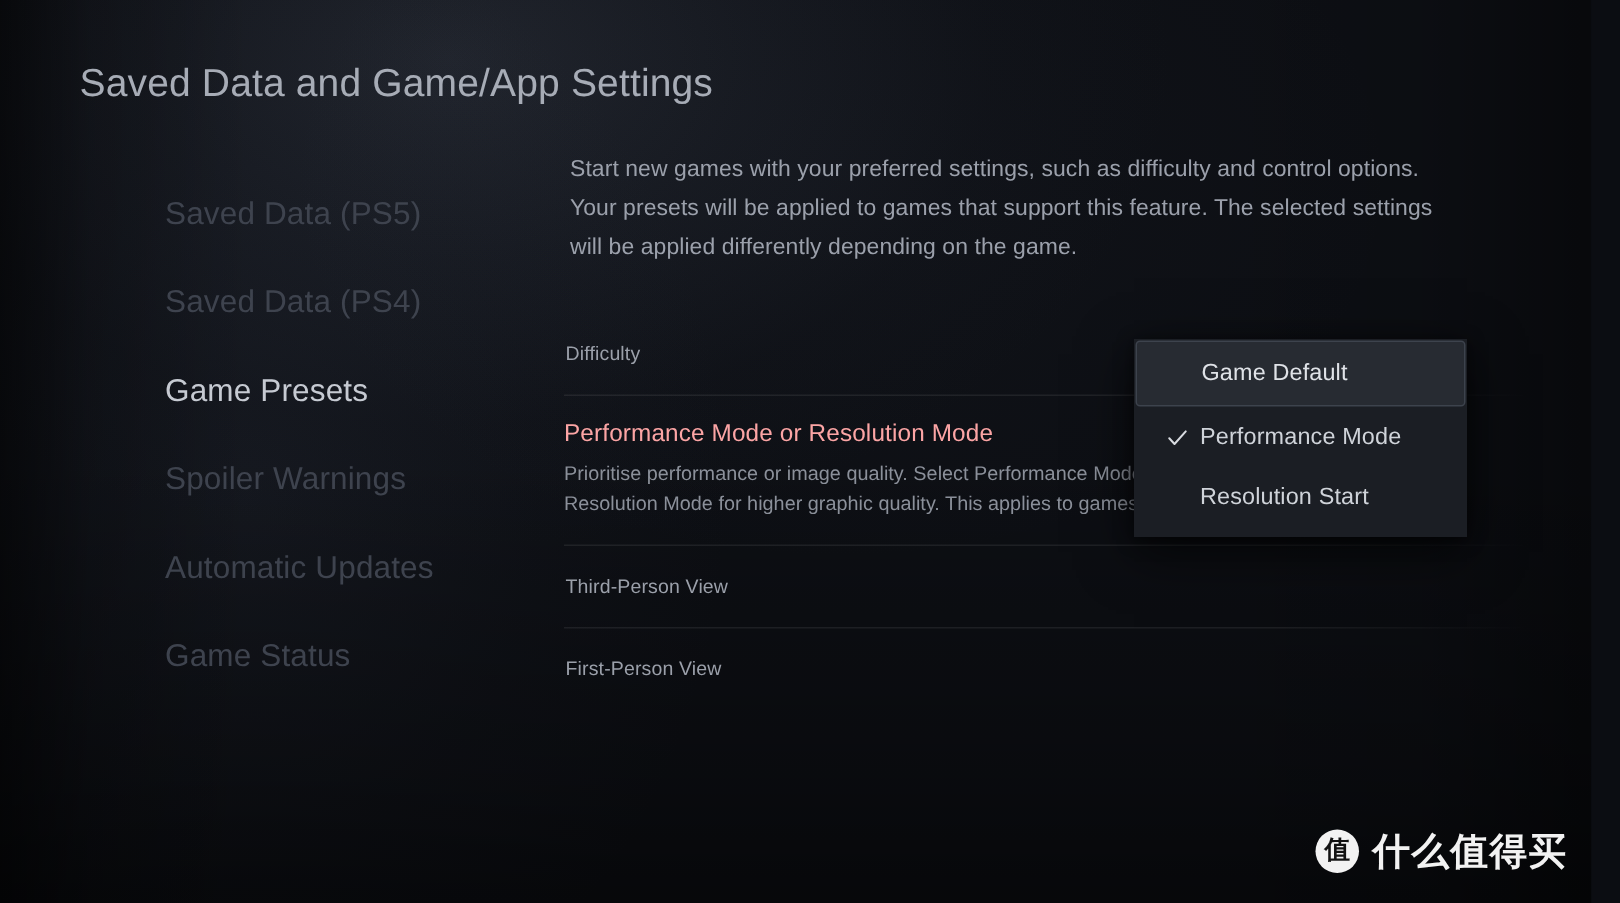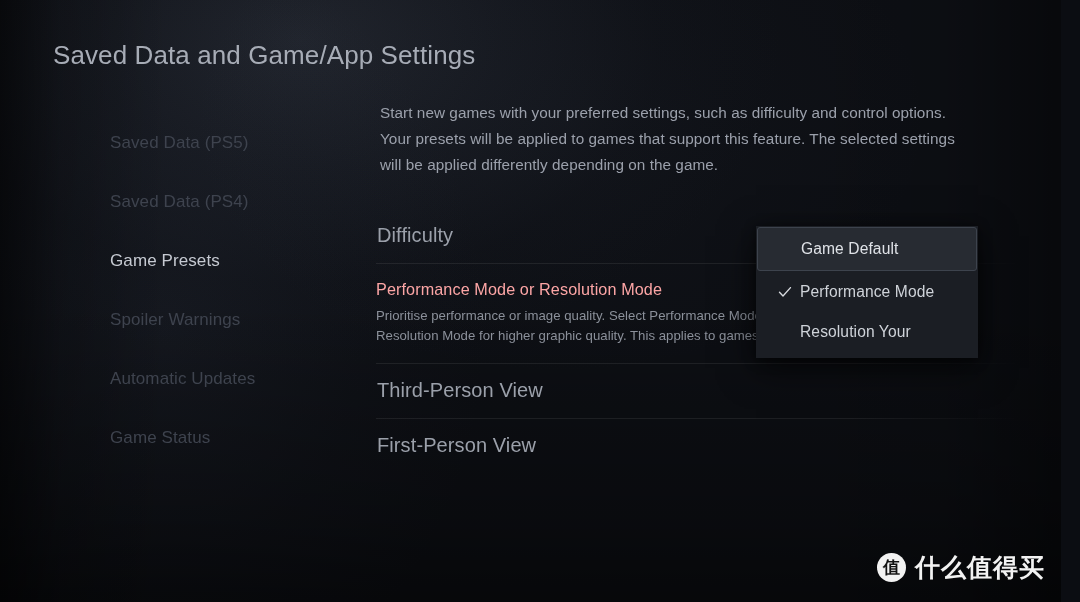--- a/index.html
+++ b/index.html
@@ -65,21 +65,21 @@
   #sidebar {
     position: absolute;
     left: 110px;
     top: 113px;
     width: 250px;
   }
   .sidebar-item {
     height: 59px;
     display: flex;
     align-items: center;
-    font-size: 17px;
+    font-size: 21px;
     letter-spacing: 0.1px;
     white-space: nowrap;
     color: #3e434e;
   }
   .sidebar-item.active { color: #c6cad2; }
 
   
   #main {
     position: absolute;
     left: 360px;
@@ -114,21 +114,21 @@
     width: 100%;
     height: 1px;
     background: linear-gradient(to right,
       rgba(255,255,255,0.075) 0%,
       rgba(255,255,255,0.075) 74%,
       rgba(255,255,255,0.0) 100%);
   }
 
   .row-plain { height: 55px; display: flex; align-items: center; }
   .row-title {
-    font-size: 20px;
+    font-size: 13px;
     letter-spacing: 0.1px;
     color: #9ba0aa;
     white-space: nowrap;
   }
   .row-title.bright { color: #fca5a5; }
 
   .row-expanded { padding: 17px 0 18px 0; }
   .row-expanded .row-title { font-size: 16.2px; }
   .row-sub {
     margin-top: 7px;
@@ -275,21 +275,21 @@
       </div>
       <div class="dd-item">
         <span class="dd-check">
           <svg width="14" height="14" viewBox="0 0 14 14">
             <path d="M1.5 7.2 L5 11 L12.5 2.6" fill="none" stroke="#d8dbe0" stroke-width="1.35" stroke-linecap="round" stroke-linejoin="round"></path>
           </svg>
         </span>
         <span>Performance Mode</span>
       </div>
       <div class="dd-item">
-        <span>Resolution Your</span>
+        <span>Resolution Start</span>
       </div>
     </div>
 
   <div id="watermark">
     <div id="wm-badge">值</div>
     <div id="wm-text">什么值得买</div>
   </div>
 
 </div>
 

